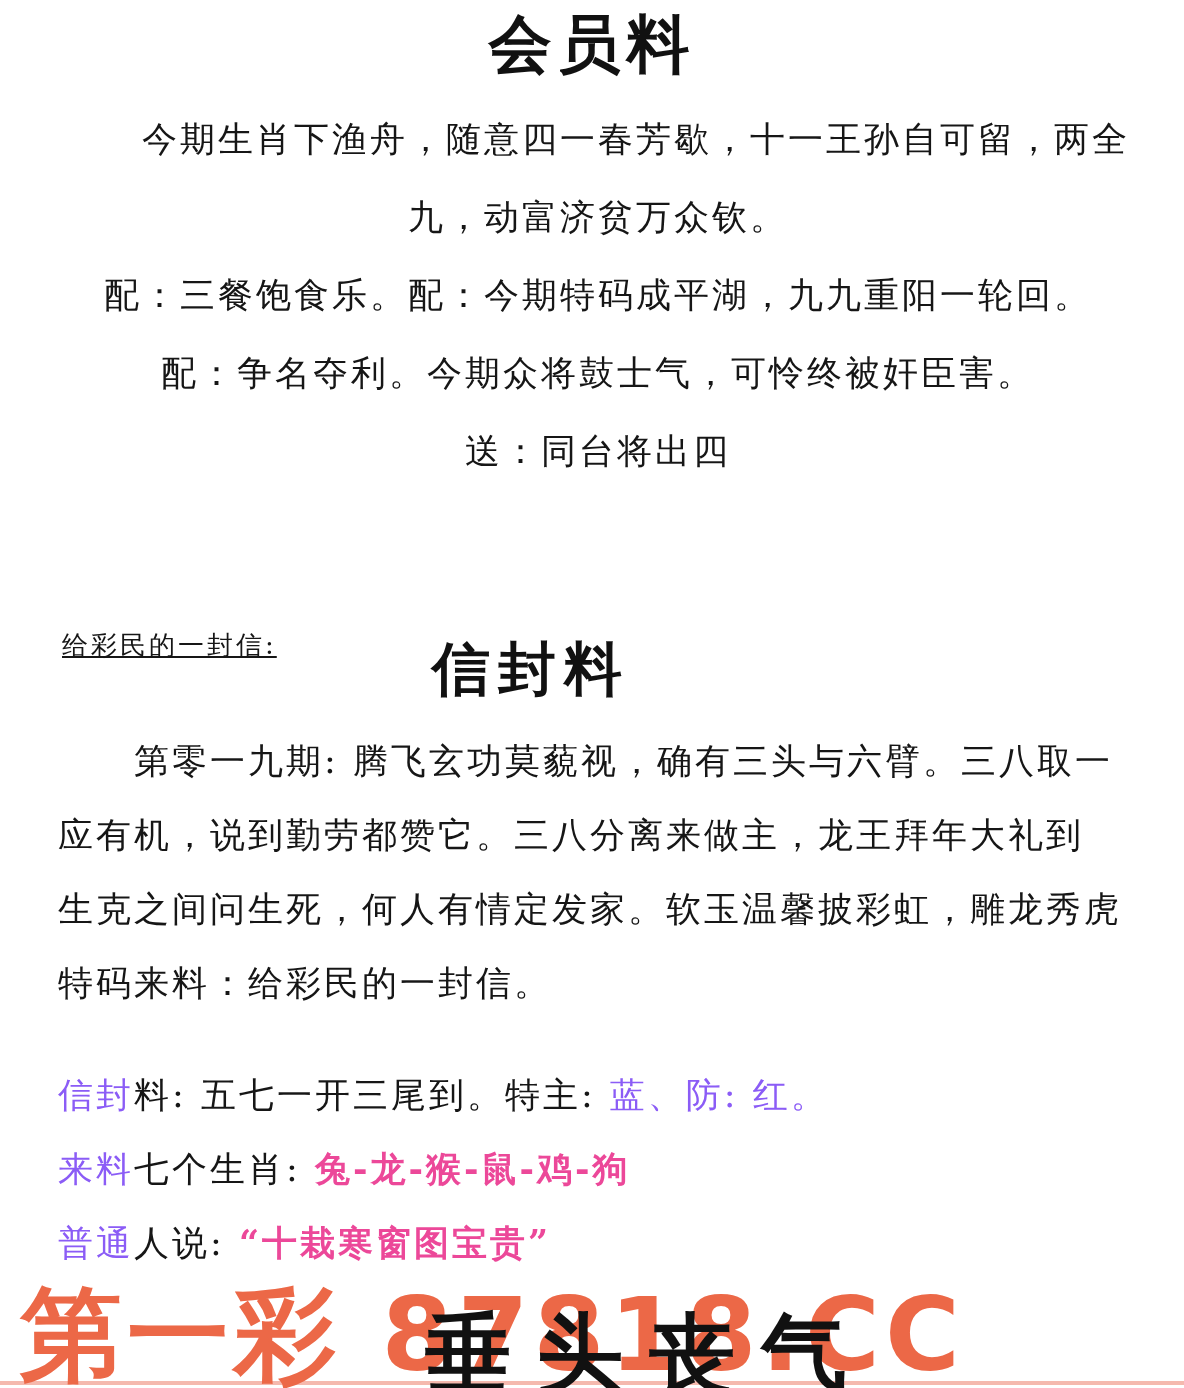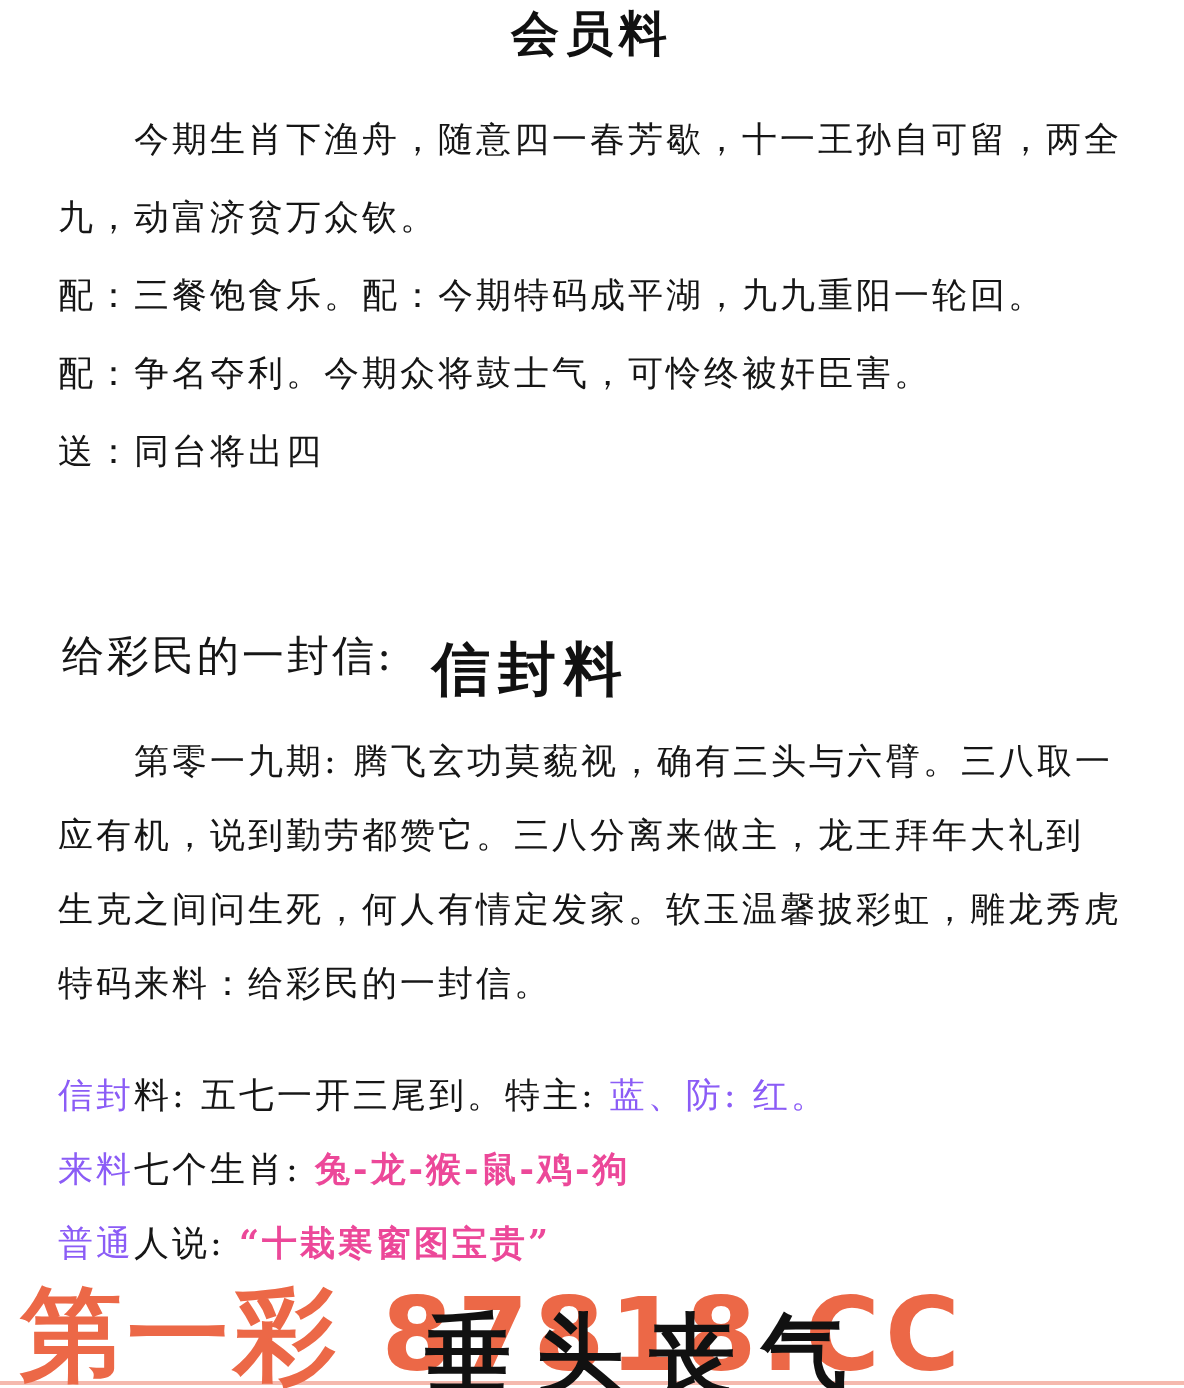--- a/index.html
+++ b/index.html
@@ -8,52 +8,53 @@
     width: 1184px;
     height: 1388px;
     background: #ffffff;
     overflow: hidden;
     font-family: "DejaVu Serif", serif;
     color: #161616;
   }
   
   .big-title {
     position: absolute;
-    font-size: 48px;
+    font-size: 63px;
     font-weight: 700;
     letter-spacing: 6px;
     color: #111111;
     white-space: nowrap;
   }
   #member-title { top: 2px; left: 0; width: 100%; text-align: center; }
   #envelope-title { top: 594px; left: 432px; font-size: 58px; letter-spacing: 8px; margin-top: 37px; }
 
   
   .text-block {
     position: absolute;
     left: 58px;
     width: 1080px;
     font-size: 35px;
     letter-spacing: 3px;
     color: #161616;
   }
-  #member-body { top: 100px; }
+  #member-body { top: 100px; text-align: center; }
   #member-body .tline { height: 78px; line-height: 78px; white-space: nowrap; }
   #envelope-body { top: 724px; }
   #envelope-body .tline { height: 74px; line-height: 74px; white-space: nowrap; }
   #detail-body { top: 1058px; }
   #detail-body .tline { height: 74px; line-height: 74px; white-space: nowrap; }
 
   #envelope-label {
     position: absolute;
     left: 62px;
     top: 628px;
-    font-size: 42px;
+    font-size: 26px;
     letter-spacing: 3px;
     white-space: nowrap;
+    text-decoration: underline;
   }
 
   .faint { color: #8b5cf6; }
   .normal { color: #161616; }
   .bold { color: #ec4899; font-weight: 700; }
 
   
   #watermark {
     position: absolute;
     left: 20px;

